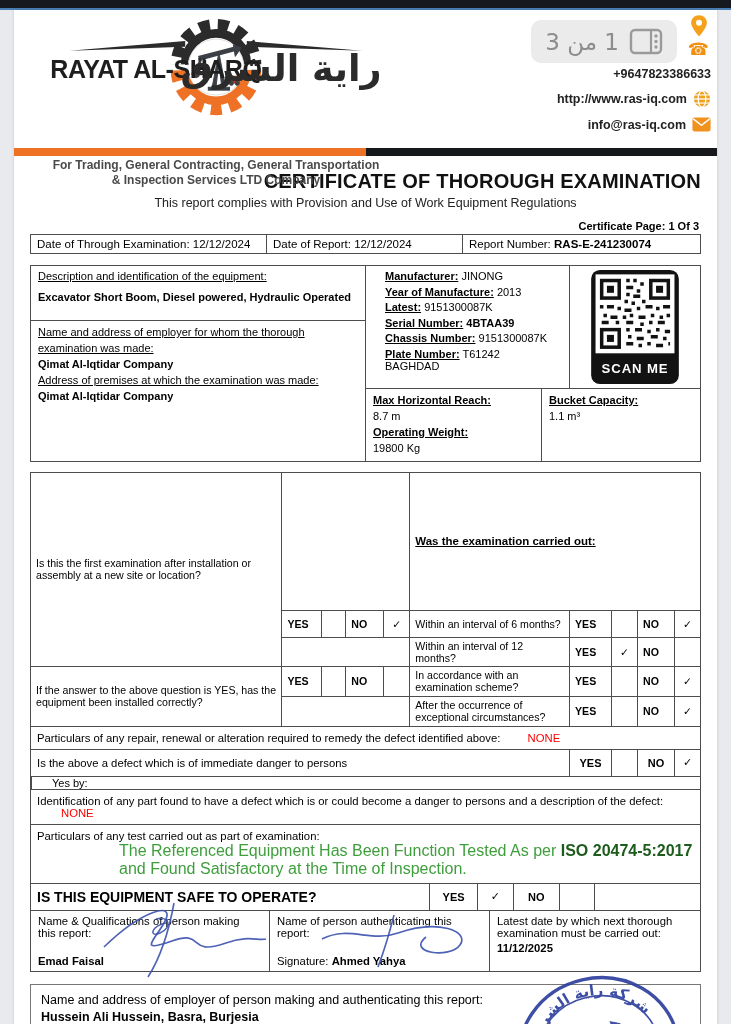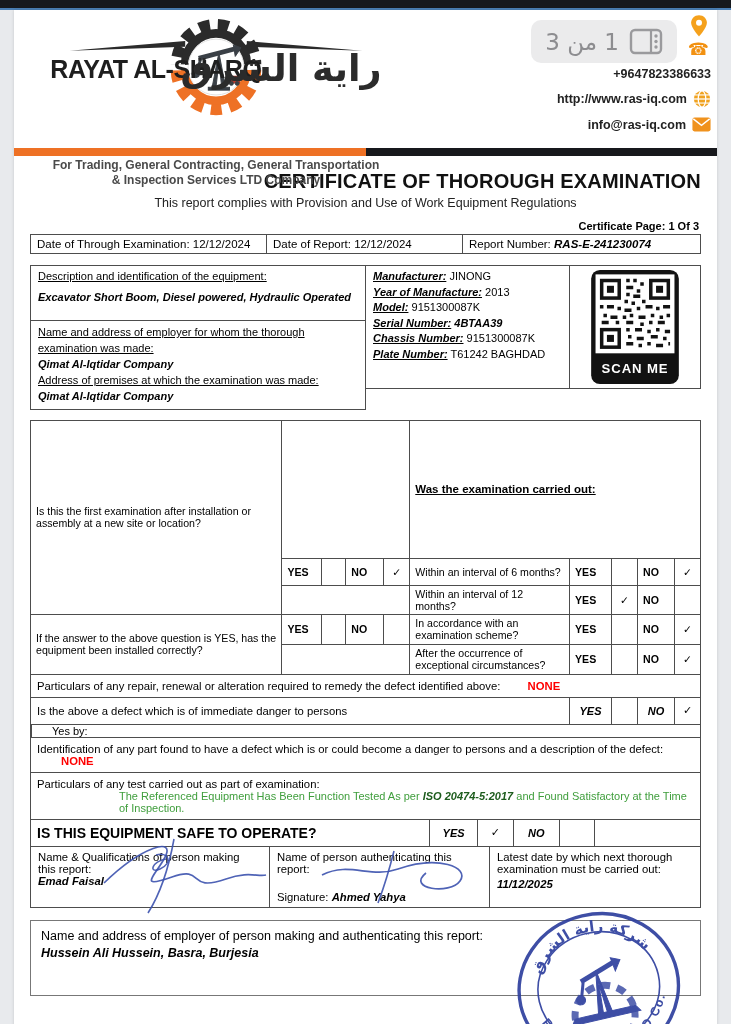--- a/index.html
+++ b/index.html
@@ -36,32 +36,32 @@
   .divider { display:flex; height:8px; }
   .divider .o { width:50%; background:#ee7125; }
   .divider .k { flex:1; background:#17181c; }
   
   .doc { padding:8px 16px 0 16px; flex:1; }
   .title { text-align:right; font-size:20px; font-weight:bold; color:#111; letter-spacing:.2px; }
   .subtitle { text-align:center; font-size:12.5px; color:#222; margin-top:3px; }
   .certpage { text-align:right; font-size:11px; font-weight:bold; margin:10px 2px 2px 0; }
   table.datetab { width:100%; border-collapse:collapse; }
   table.datetab td { border:1px solid #4d4d4d; font-size:11.5px; padding:3px 6px; }
-  .b { font-weight:bold;font-style:italic; }
+  .b { font-weight:bold; }
   .u { text-decoration:underline; }
-  .red { color:#fe0000; font-weight:bold;padding-left:24px; }
+  .red { color:#fe0000; font-weight:normal;padding-left:24px; }
   .green { color:#3f9e3c; }
   
   .equip { display:flex; margin-top:11px; font-size:11px; }
   .eq-left { width:336px; display:flex; flex-direction:column; }
   .eq-box { border:1px solid #4d4d4d; padding:4px 7px; }
   .eq-box + .eq-box { margin-top:-1px; flex:1; }
   .eq-right { flex:1; margin-left:-1px; display:flex; flex-direction:column; }
   .eq-top { display:flex; }
-  .mfg { flex:1; border:1px solid #4d4d4d; padding:4px 7px; }
+  .mfg { flex:1; border:1px solid #4d4d4d; padding:4px 19px; }
   .mfg div { margin-bottom:3.5px; }
   .qr-cell { width:132px; border:1px solid #4d4d4d; margin-left:-1px; display:flex; align-items:center; justify-content:center; padding:4px; }
   .eq-bot { display:flex; margin-top:-1px; flex:1; }
   .reach { flex:1; border:1px solid #4d4d4d; padding:4px 7px; }
   .bucket { width:160px; border:1px solid #4d4d4d; margin-left:-1px; padding:4px 7px; }
   .sp { line-height:1.45; }
   
   table.chk { width:100%; border-collapse:collapse; margin-top:10px; }
   table.chk td { border:1px solid #4d4d4d; font-size:10.6px; padding:2px 5px; vertical-align:middle; }
   table.chk td.c { text-align:center; }
@@ -219,21 +219,21 @@
           <div class="b">Qimat Al-Iqtidar Company</div>
           <div class="u">Address of premises at which the examination was made:</div>
           <div class="b">Qimat Al-Iqtidar Company</div>
         </div>
       </div>
       <div class="eq-right">
         <div class="eq-top">
           <div class="mfg">
             <div><span class="b u">Manufacturer:</span> <span>JINONG</span></div>
             <div><span class="b u">Year of Manufacture:</span> <span>2013</span></div>
-            <div><span class="b u">Model:</span> <span>9151300087K</span></div>
+            <div><span class="b u">Latest:</span> <span>9151300087K</span></div>
             <div><span class="b u">Serial Number:</span> <span class="b">4BTAA39</span></div>
             <div><span class="b u">Chassis Number:</span> <span>9151300087K</span></div>
             <div><span class="b u">Plate Number:</span> <span>T61242 BAGHDAD</span></div>
           </div>
           <div class="qr-cell">
             <svg width="88" height="114" viewBox="0 0 100 130">
               <rect x="0" y="0" width="100" height="130" rx="10" fill="#121212"></rect>
               <rect x="5" y="5" width="90" height="90" fill="#ffffff"></rect>
               <g fill="#121212">
                 <rect x="10" y="10" width="24" height="24"></rect>
@@ -244,20 +244,32 @@
                   <rect x="74" y="18" width="8" height="8"></rect>
                 <rect x="10" y="66" width="24" height="24"></rect>
                   <rect x="14" y="70" width="16" height="16" fill="#fff"></rect>
                   <rect x="18" y="74" width="8" height="8"></rect>
                 <path d="M40 10h4v4h-4z M48 10h4v4h-4z M56 14h4v4h-4z M40 18h8v4h-8z M52 22h4v4h-4z M40 26h4v4h-4z M48 28h8v4h-8z M38 34h4v4h-4z M46 36h4v4h-4z M58 34h4v4h-4z M10 40h4v4h-4z M18 40h8v4h-8z M30 42h4v4h-4z M38 44h8v4h-8z M52 42h4v4h-4z M62 40h8v4h-8z M74 42h4v4h-4z M82 40h8v4h-8z M14 50h4v4h-4z M22 52h8v4h-8z M36 52h4v4h-4z M44 50h4v4h-4z M54 52h8v4h-8z M68 50h4v4h-4z M78 52h4v4h-4z M86 50h4v4h-4z M12 58h8v4h-8z M28 58h4v4h-4z M40 58h8v4h-8z M56 60h4v4h-4z M66 58h4v4h-4z M76 58h8v4h-8z M40 66h4v4h-4z M50 66h8v4h-8z M64 68h4v4h-4z M74 66h4v4h-4z M84 68h6v4h-6z M42 74h4v4h-4z M52 76h8v4h-8z M68 74h8v4h-8z M82 76h4v4h-4z M40 82h8v4h-8z M54 84h4v4h-4z M64 82h4v4h-4z M74 84h8v4h-8z M88 82h2v4h-2z"></path>
               </g>
               <text x="50" y="118" text-anchor="middle" fill="#ffffff" font-size="15" font-weight="bold" letter-spacing="1">SCAN ME</text>
             </svg>
           </div>
         </div>
+        <div class="eq-bot">
+          <div class="reach sp">
+            <div class="b u">Max Horizontal Reach:</div>
+            <div>8.7 m</div>
+            <div class="b u">Operating Weight:</div>
+            <div>19800 Kg</div>
+          </div>
+          <div class="bucket sp">
+            <div class="b u">Bucket Capacity:</div>
+            <div>1.1 m³</div>
+          </div>
+        </div>
       </div>
     </div>
 
     <table class="chk">
       <colgroup>
         <col style="width:252px">
           <col style="width:40px">
           <col style="width:24px">
           <col style="width:38px">
           <col style="width:26px">
@@ -331,39 +343,39 @@
       <div class="cell l" style="width:126px">Yes by:</div>
     </div>
 
     <div class="frow">
       <div class="txt"><span>Identification of any part found to have a defect which is or could become a danger to persons and a description of the defect: </span><span class="red">NONE</span></div>
     </div>
 
     <div class="frow">
       <div class="txt">
         <div>Particulars of any test carried out as part of examination:</div>
-        <div class="green" style="padding-left:82px;font-size:11px">
+        <div class="green" style="padding-left:82px;font-size:16px">
           <span>The Referenced Equipment Has Been Function Tested As per </span><span class="b" style="color:#1d5c1d">ISO 20474-5:2017</span><span> and Found Satisfactory at the Time of Inspection.</span>
         </div>
       </div>
     </div>
 
     <div class="frow">
       <div class="safeq">IS THIS EQUIPMENT SAFE TO OPERATE?</div>
       <div class="cell yn b" style="width:48px;border-left:1px solid #4d4d4d">YES</div>
       <div class="cell chkmark" style="width:36px">✓</div>
       <div class="cell yn b" style="width:46px">NO</div>
       <div class="cell chkmark" style="width:36px"></div>
       <div class="cell" style="width:106px"></div>
     </div>
 
     <div class="sigrow">
       <div class="sigcol" style="width:238px">
         <div style="max-width:215px">Name &amp; Qualifications of person making this report:</div>
-        <div class="b" style="">Emad Faisal</div>
+        <div class="b" style="margin-top:16px">Emad Faisal</div>
         <svg class="sig-svg" style="left:55px;top:-14px" width="185" height="82" viewBox="0 0 185 82">
           <path d="M18,50 C55,14 92,2 78,26 C68,44 52,56 86,44 C120,32 100,60 140,46 C162,38 172,44 180,42" fill="none" stroke="#3c52ae" stroke-width="1.7" opacity="0.9"></path>
           <path d="M88,6 C84,28 76,58 62,80" fill="none" stroke="#3c52ae" stroke-width="1.6" opacity="0.9"></path>
           <path d="M70,22 C82,18 88,30 74,36 C62,41 66,28 80,26" fill="none" stroke="#3c52ae" stroke-width="1.5" opacity="0.9"></path>
         </svg>
       </div>
       <div class="sigcol" style="width:220px">
         <div>Name of person authenticating this report:</div>
         <div style="margin-top:16px"><span>Signature: </span><span class="b">Ahmed Yahya</span></div>
         <svg class="sig-svg" style="left:40px;top:2px" width="175" height="56" viewBox="0 0 175 56">

